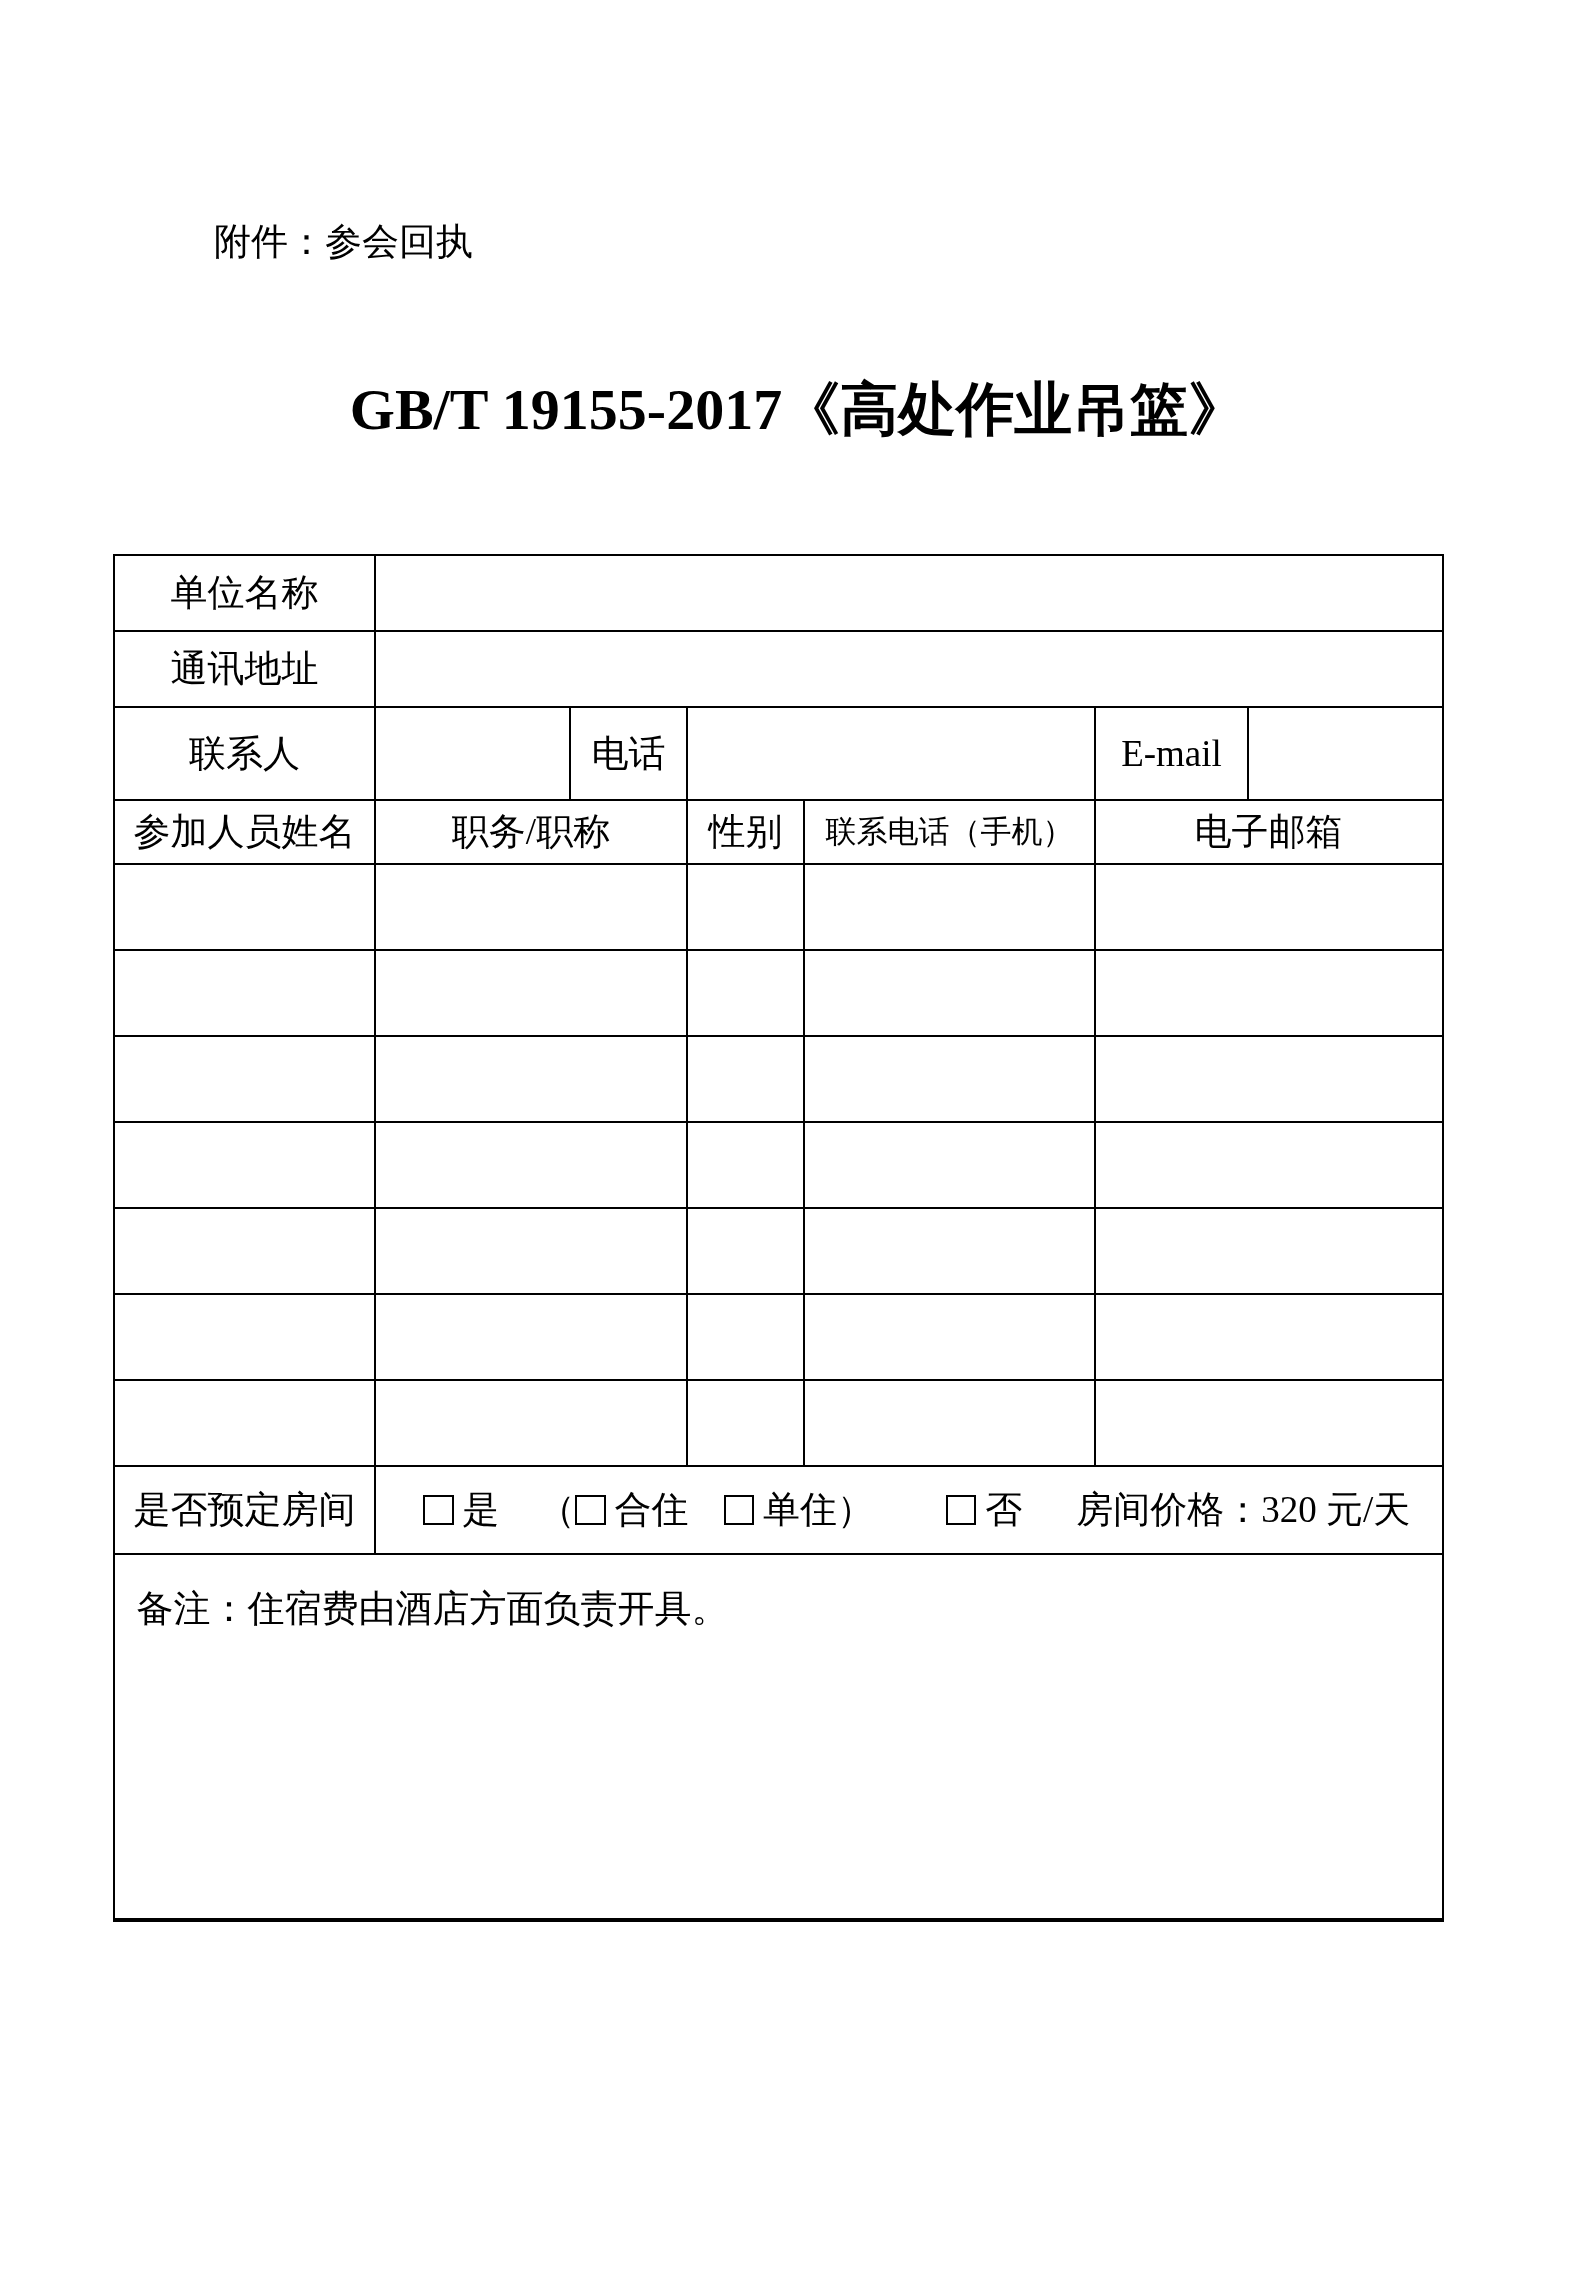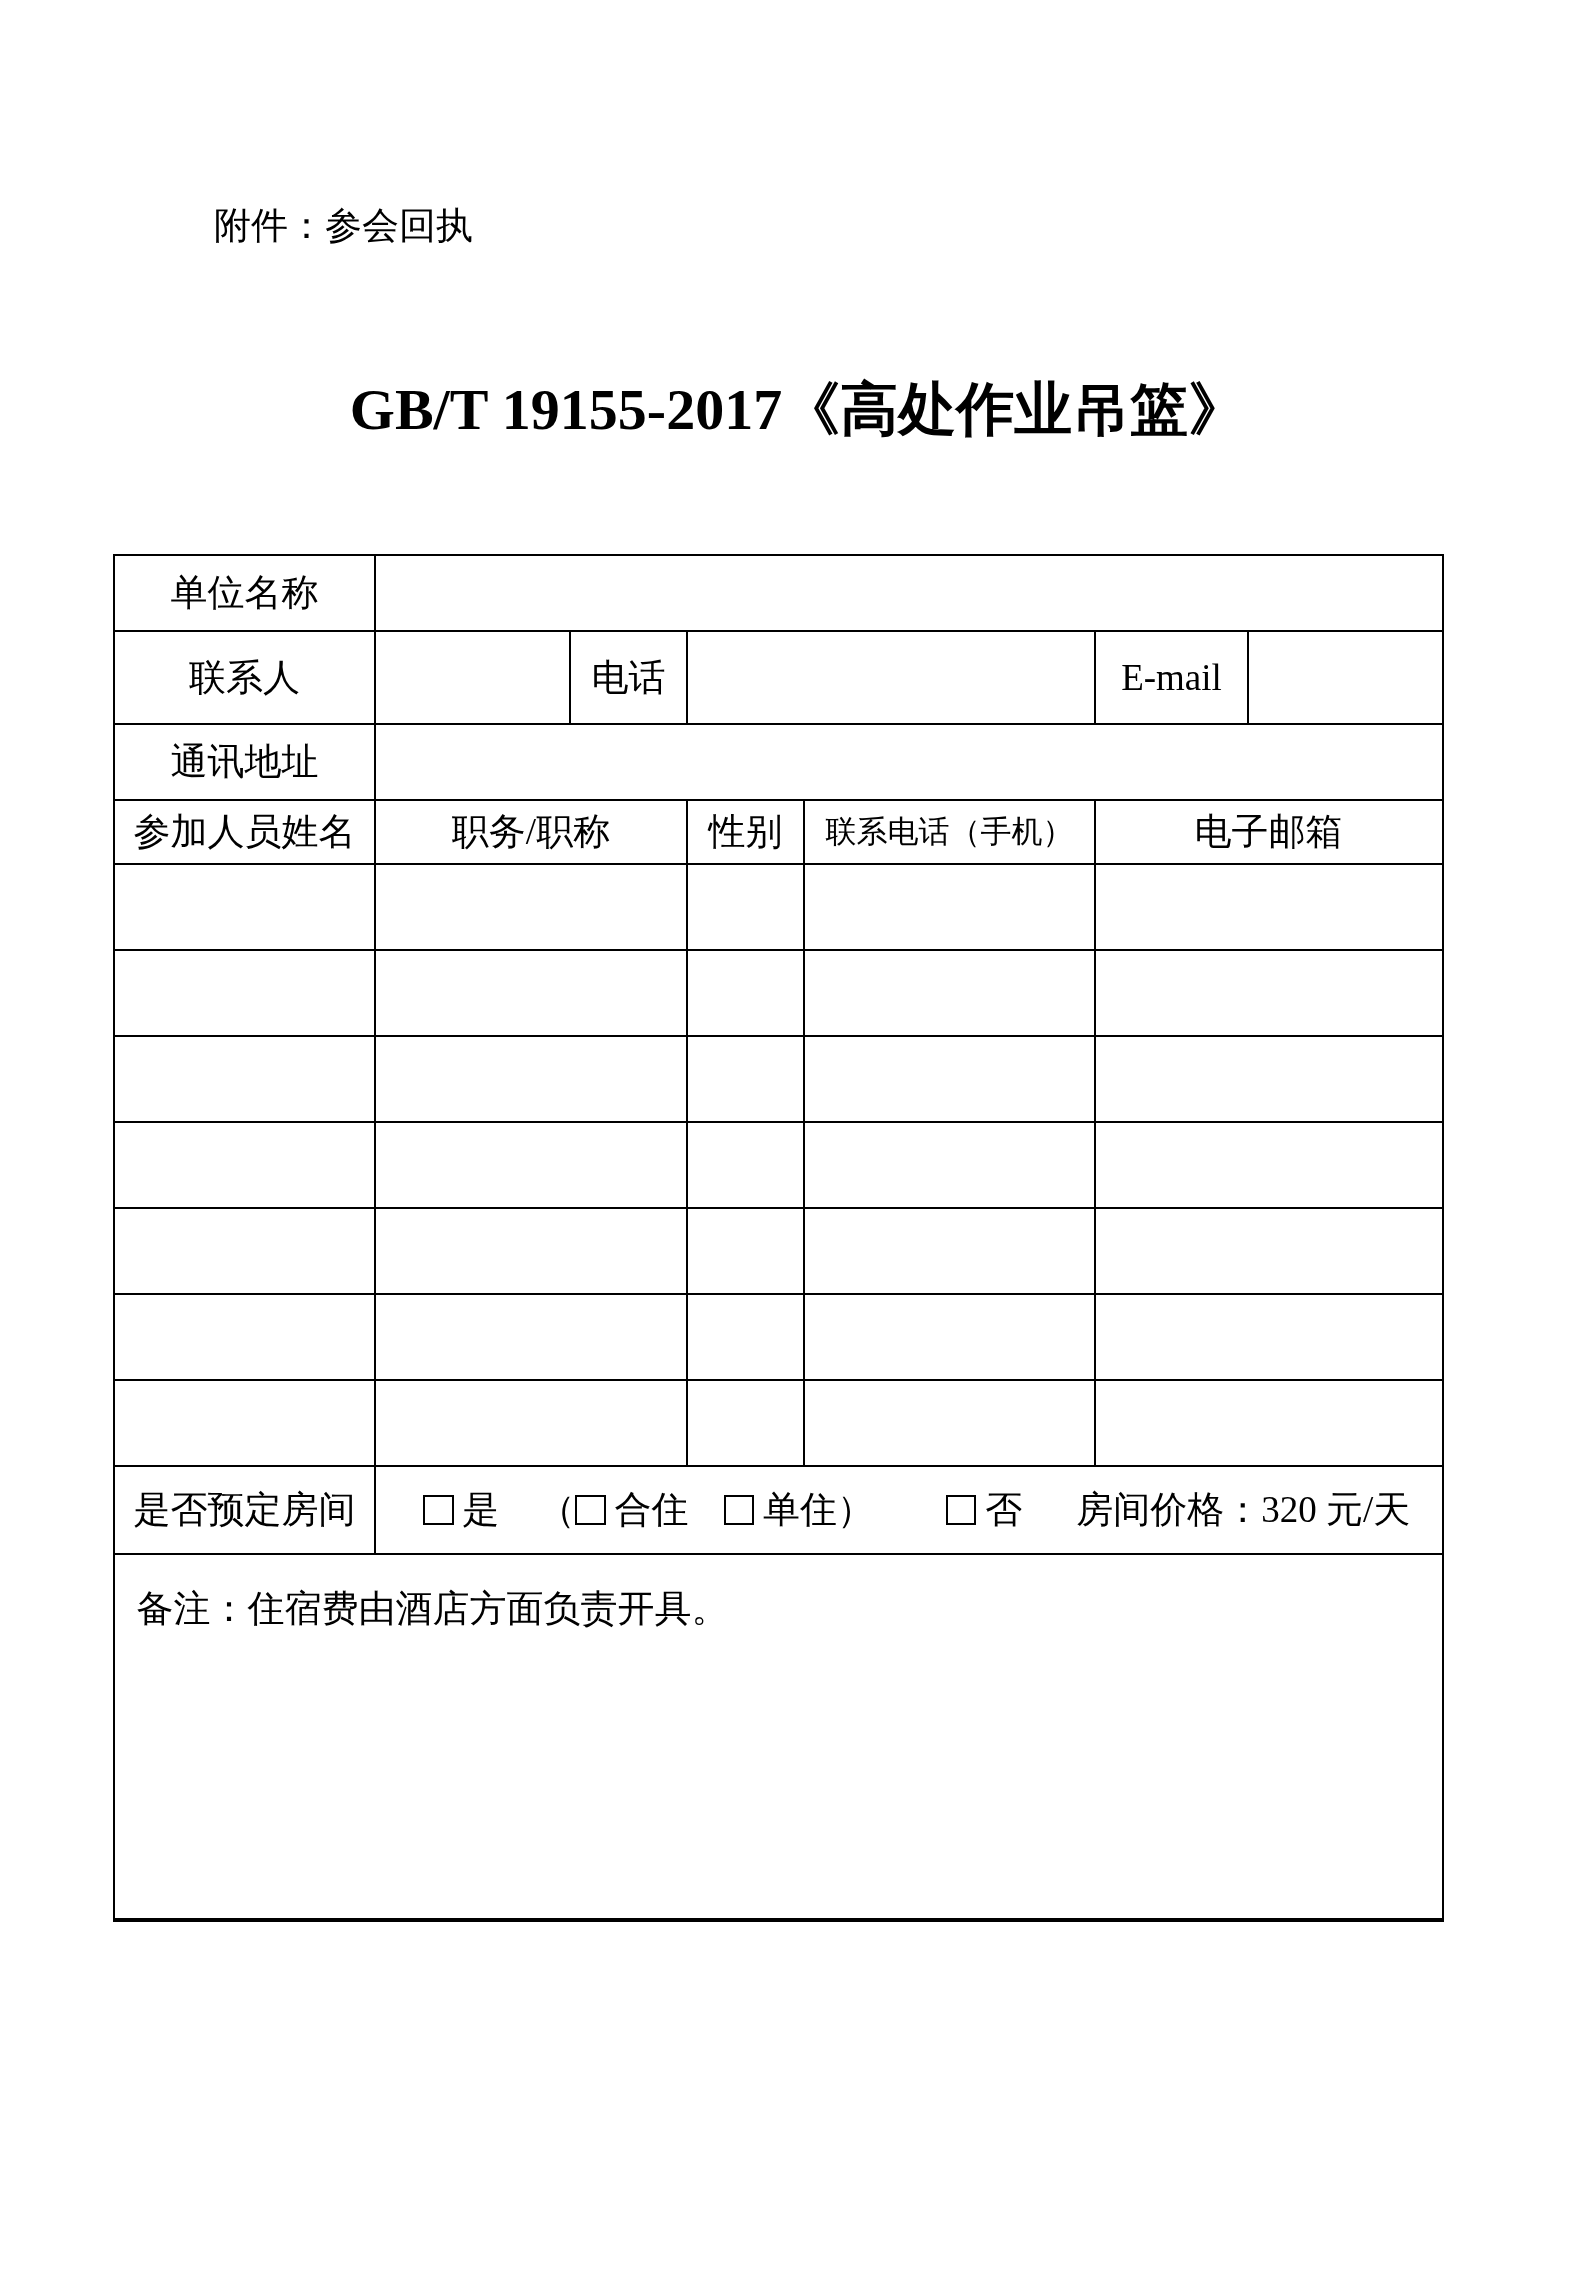--- a/index.html
+++ b/index.html
@@ -5,21 +5,21 @@
   html,body{margin:0;padding:0;background:#888;}
   .page{
     position:relative;
     width:1596px;height:2293px;
     background:#ffffff;
     font-family:"Liberation Serif","DejaVu Serif",serif;
     color:#000;
     overflow:hidden;
   }
   .attachment-note{
-    position:absolute;left:214px;top:202px;
+    position:absolute;left:214px;top:218px;
     font-size:37px;line-height:47px;white-space:pre;
   }
   .doc-title{
     position:absolute;left:0;top:374px;width:1596px;
     text-align:center;font-weight:bold;font-size:58px;line-height:71px;
   }
   .form-table{
     position:absolute;left:113px;top:554px;
     width:1331px;height:1368px;
     border:2.9px solid #000;border-bottom-width:4.9px;
@@ -57,32 +57,32 @@
     <div>GB/T 19155-2017《高处作业吊篮》</div>
   </div>
 
   <div class="form-table">
 
     <div class="row h78">
       <div class="cell w266">单位名称</div>
       <div class="cell w1086"></div>
     </div>
 
+    <div class="row h78">
+      <div class="cell w266">通讯地址</div>
+      <div class="cell w1086"></div>
+    </div>
+
     <div class="row h95">
       <div class="cell w266">联系人</div>
       <div class="cell w199"></div>
       <div class="cell w119">电话</div>
       <div class="cell w416"></div>
       <div class="cell w156">E-mail</div>
       <div class="cell w196"></div>
-    </div>
-
-    <div class="row h78">
-      <div class="cell w266">通讯地址</div>
-      <div class="cell w1086"></div>
     </div>
 
     <div class="row h90">
       <div class="cell w266">参加人员姓名</div>
       <div class="cell w318">职务/职称</div>
       <div class="cell w119 bthick">性别</div>
       <div class="cell w297 mobile-hdr">联系电话（手机）</div>
       <div class="cell w352">电子邮箱</div>
     </div>
 

